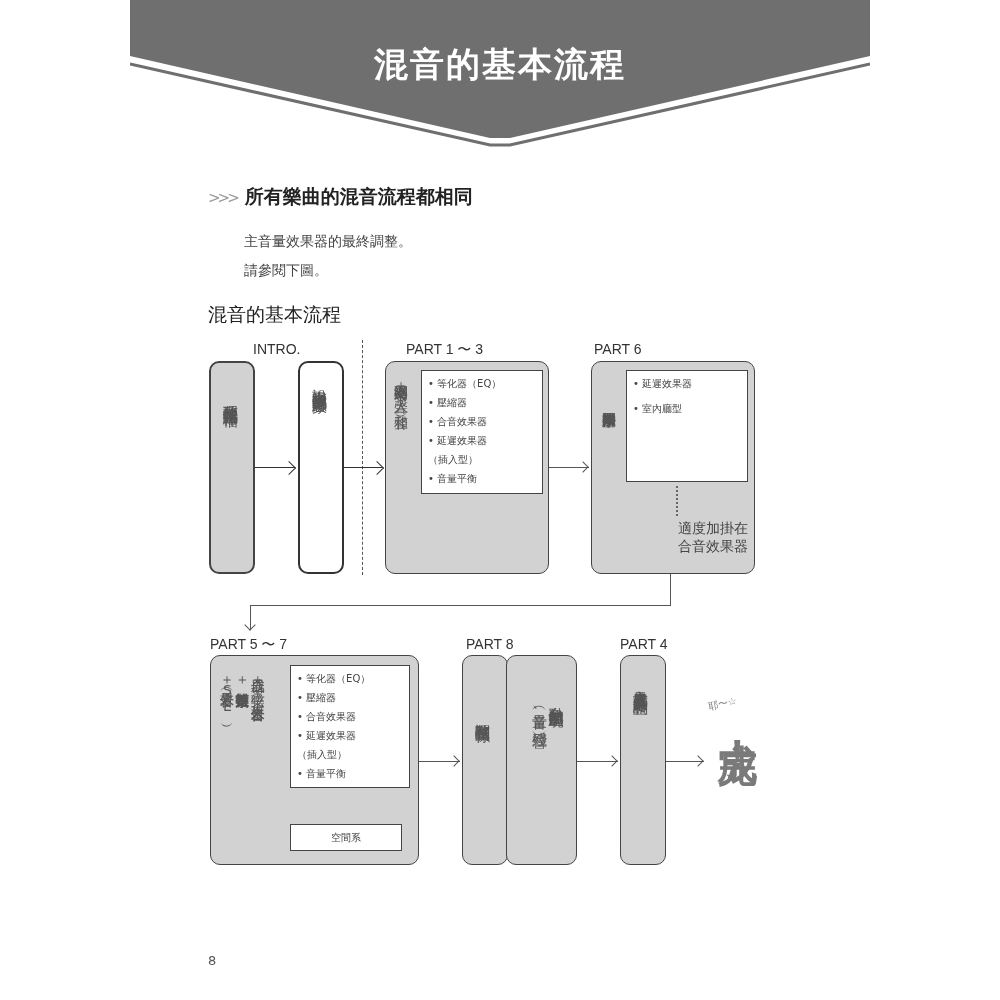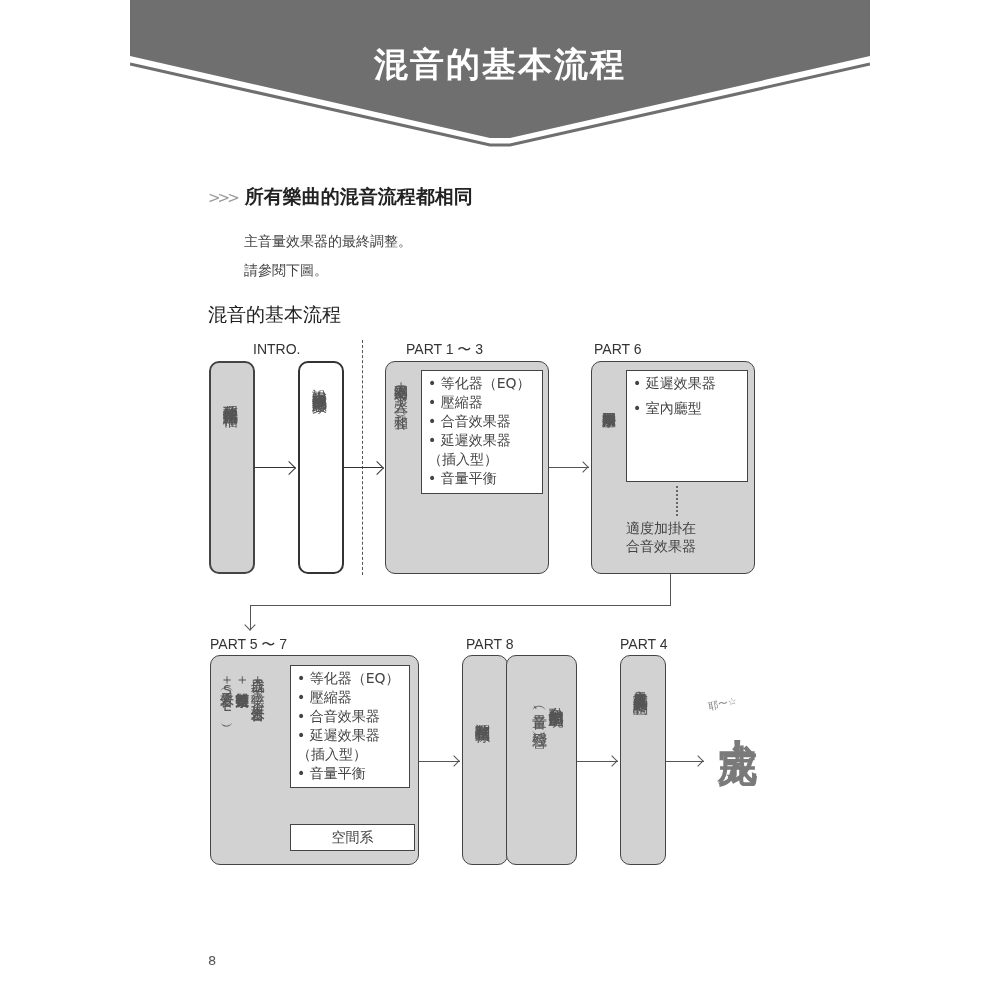--- a/index.html
+++ b/index.html
@@ -12,21 +12,21 @@
   .section-head { left:208px; top:184px; font-size:19px; font-weight:bold; color:#222; }
   .section-head .chev { color:#999; font-weight:normal; font-size:15px; margin-right:8px; letter-spacing:-3px; }
   .body-text { font-family:"DejaVu Serif","Liberation Serif",serif; font-size:14px; color:#444; left:244px; }
   .fig-title { left:208px; top:302px; font-size:19px; color:#222; }
   .label { font-size:14px; color:#333; font-family:"Liberation Sans",sans-serif; }
   .box { position:absolute; border:2px solid #333; border-radius:10px; box-sizing:border-box; }
   .box.grey { background:#d2d2d2; border-color:#444; }
   .vtext { writing-mode:vertical-rl; text-orientation:upright; font-size:15px; color:#555; line-height:1.1; letter-spacing:1px; }
   .vtext.sm { font-size:14px; letter-spacing:0px; }
   .inner { position:absolute; background:#fff; border:1.5px solid #444; box-sizing:border-box;
-           font-size:14px; color:#444; padding:3px 6px; line-height:19px; }
+           font-size:10px; color:#444; padding:3px 6px; line-height:19px; }
   .inner .li::before { content:"• "; }
   .arrow-line { position:absolute; height:0; border-top:1.6px solid #333; }
   .arrow-head { position:absolute; width:9px; height:9px; border-top:1.6px solid #333; border-right:1.6px solid #333; transform:rotate(45deg); }
   .page-no { left:208px; top:953px; font-size:13px; color:#555; }
   .done-small { left:708px; top:697px; font-size:10px; color:#888; transform:rotate(-12deg); }
   .done-big { left:718px; top:712px; writing-mode:vertical-rl; text-orientation:upright;
               font-size:40px; font-weight:bold; color:#7a7a7a; line-height:1; }
 </style>
 </head>
 <body>
@@ -79,21 +79,21 @@
 <div class="abs" style="left:549px;top:467px;width:40px;border-top:1px solid #555"></div>
 <div class="abs" style="left:579px;top:463px;width:7px;height:7px;border-top:1px solid #555;border-right:1px solid #555;transform:rotate(45deg)"></div>
 
 <div class="box grey" style="left:591px;top:361px;width:164px;height:213px;border-width:1.5px">
   <div class="vtext sm" style="position:absolute;left:9px;top:40px">加掛空間系效果器</div>
   <div class="inner" style="left:34px;top:8px;width:122px;height:112px">
     <div class="li" style="margin-bottom:6px">延遲效果器</div>
     <div class="li">室內廳型</div>
   </div>
   <div class="abs" style="left:84px;top:124px;height:30px;border-left:2px dotted #666"></div>
-  <div class="abs" style="left:34px;top:157px;width:122px;text-align:left;font-size:14px;color:#444;line-height:18px">
+  <div class="abs" style="left:34px;top:157px;width:122px;text-align:right;font-size:14px;color:#444;line-height:18px">
     <div>適度加掛在</div>
     <div>合音效果器</div>
   </div>
 </div>
 
 <div class="abs" style="left:670px;top:574px;height:31px;border-left:1px solid #555"></div>
 <div class="abs" style="left:250px;top:605px;width:421px;border-top:1px solid #555"></div>
 <div class="abs" style="left:250px;top:605px;height:24px;border-left:1px solid #555"></div>
 <div class="abs" style="left:246px;top:621px;width:7px;height:7px;border-bottom:1px solid #555;border-right:1px solid #555;transform:rotate(45deg)"></div>
 
@@ -108,21 +108,21 @@
     <span>＋效果音（SE）</span>
   </div>
   <div class="inner" style="left:79px;top:9px;width:120px;height:123px">
     <div class="li">等化器（EQ）</div>
     <div class="li">壓縮器</div>
     <div class="li">合音效果器</div>
     <div class="li">延遲效果器</div>
     <div>（插入型）</div>
     <div class="li">音量平衡</div>
   </div>
-  <div class="inner" style="left:79px;top:168px;width:125px;height:27px;text-align:center;padding-top:3px">空間系</div>
+  <div class="inner" style="left:79px;top:168px;width:112px;height:27px;text-align:center;padding-top:3px">空間系</div>
 </div>
 
 <div class="abs" style="left:419px;top:761px;width:41px;border-top:1px solid #555"></div>
 <div class="abs" style="left:450px;top:757px;width:7px;height:7px;border-top:1px solid #555;border-right:1px solid #555;transform:rotate(45deg)"></div>
 
 <div class="box grey" style="left:462px;top:655px;width:46px;height:210px;border-width:1.5px">
   <div class="vtext" style="position:absolute;left:11px;top:55px">調整整體關係</div>
 </div>
 <div class="box grey" style="left:506px;top:655px;width:71px;height:210px;border-width:1.5px">
   <div class="vtext" style="position:absolute;right:12px;top:39px">

